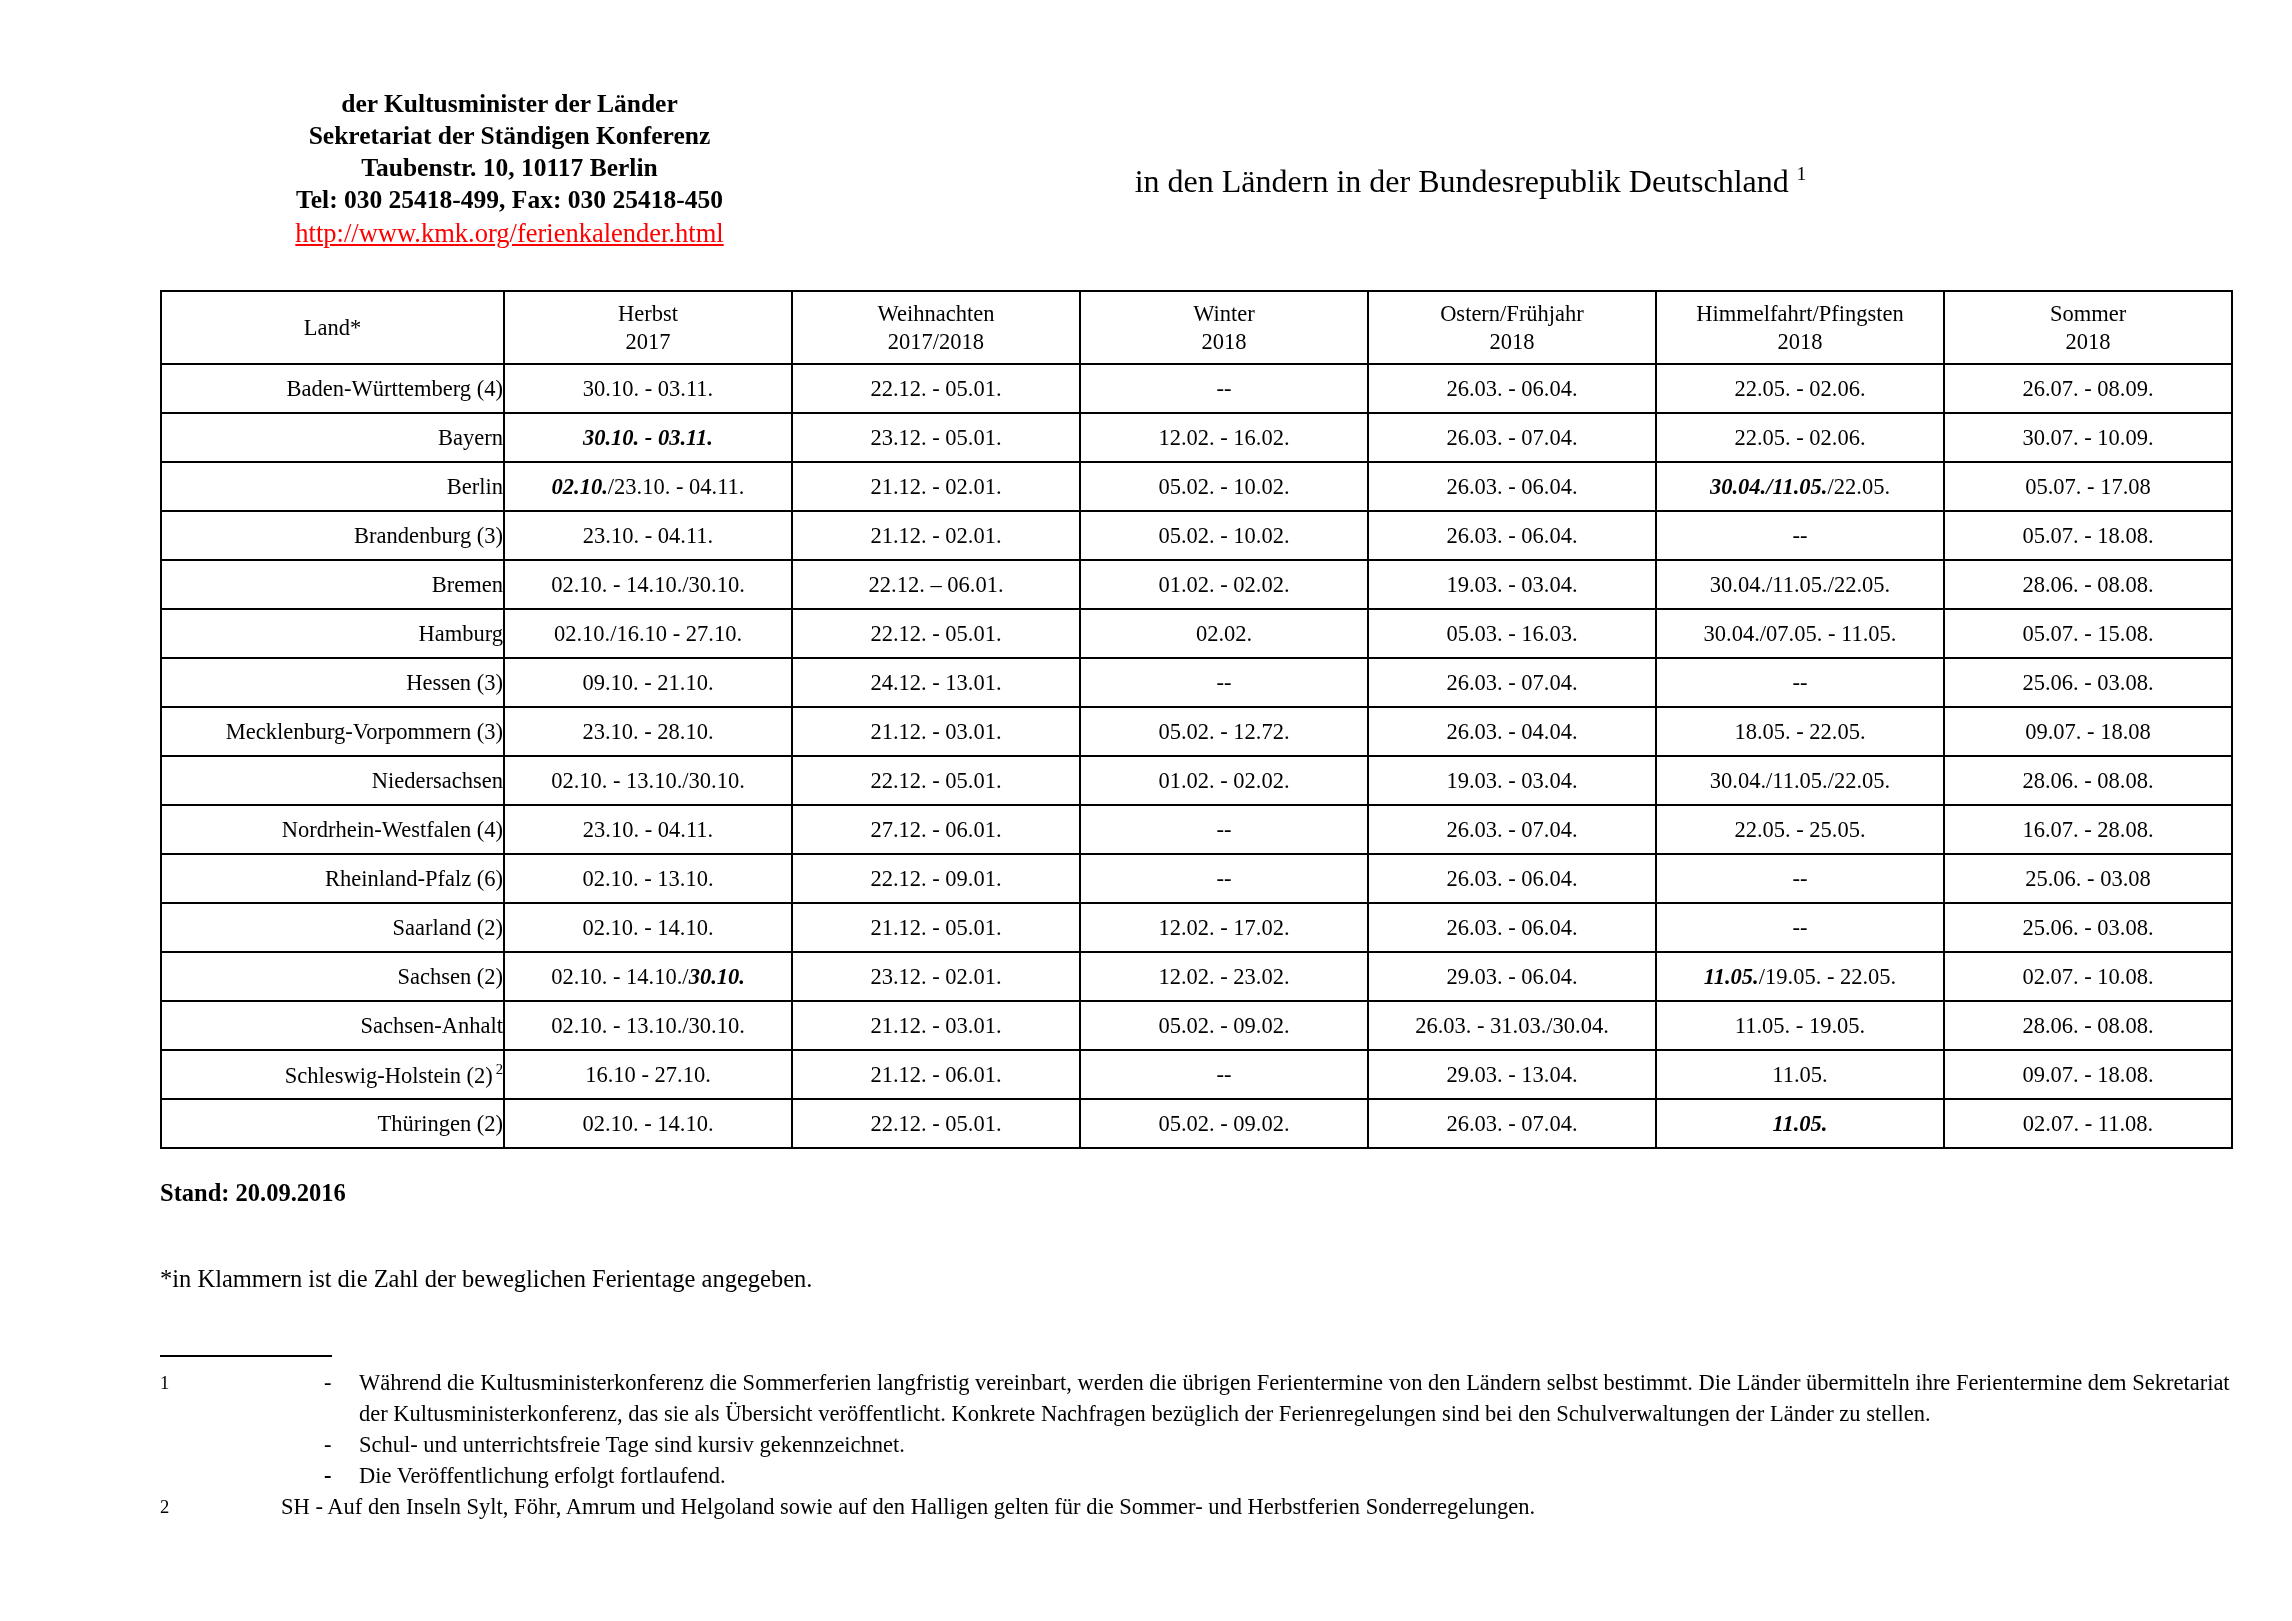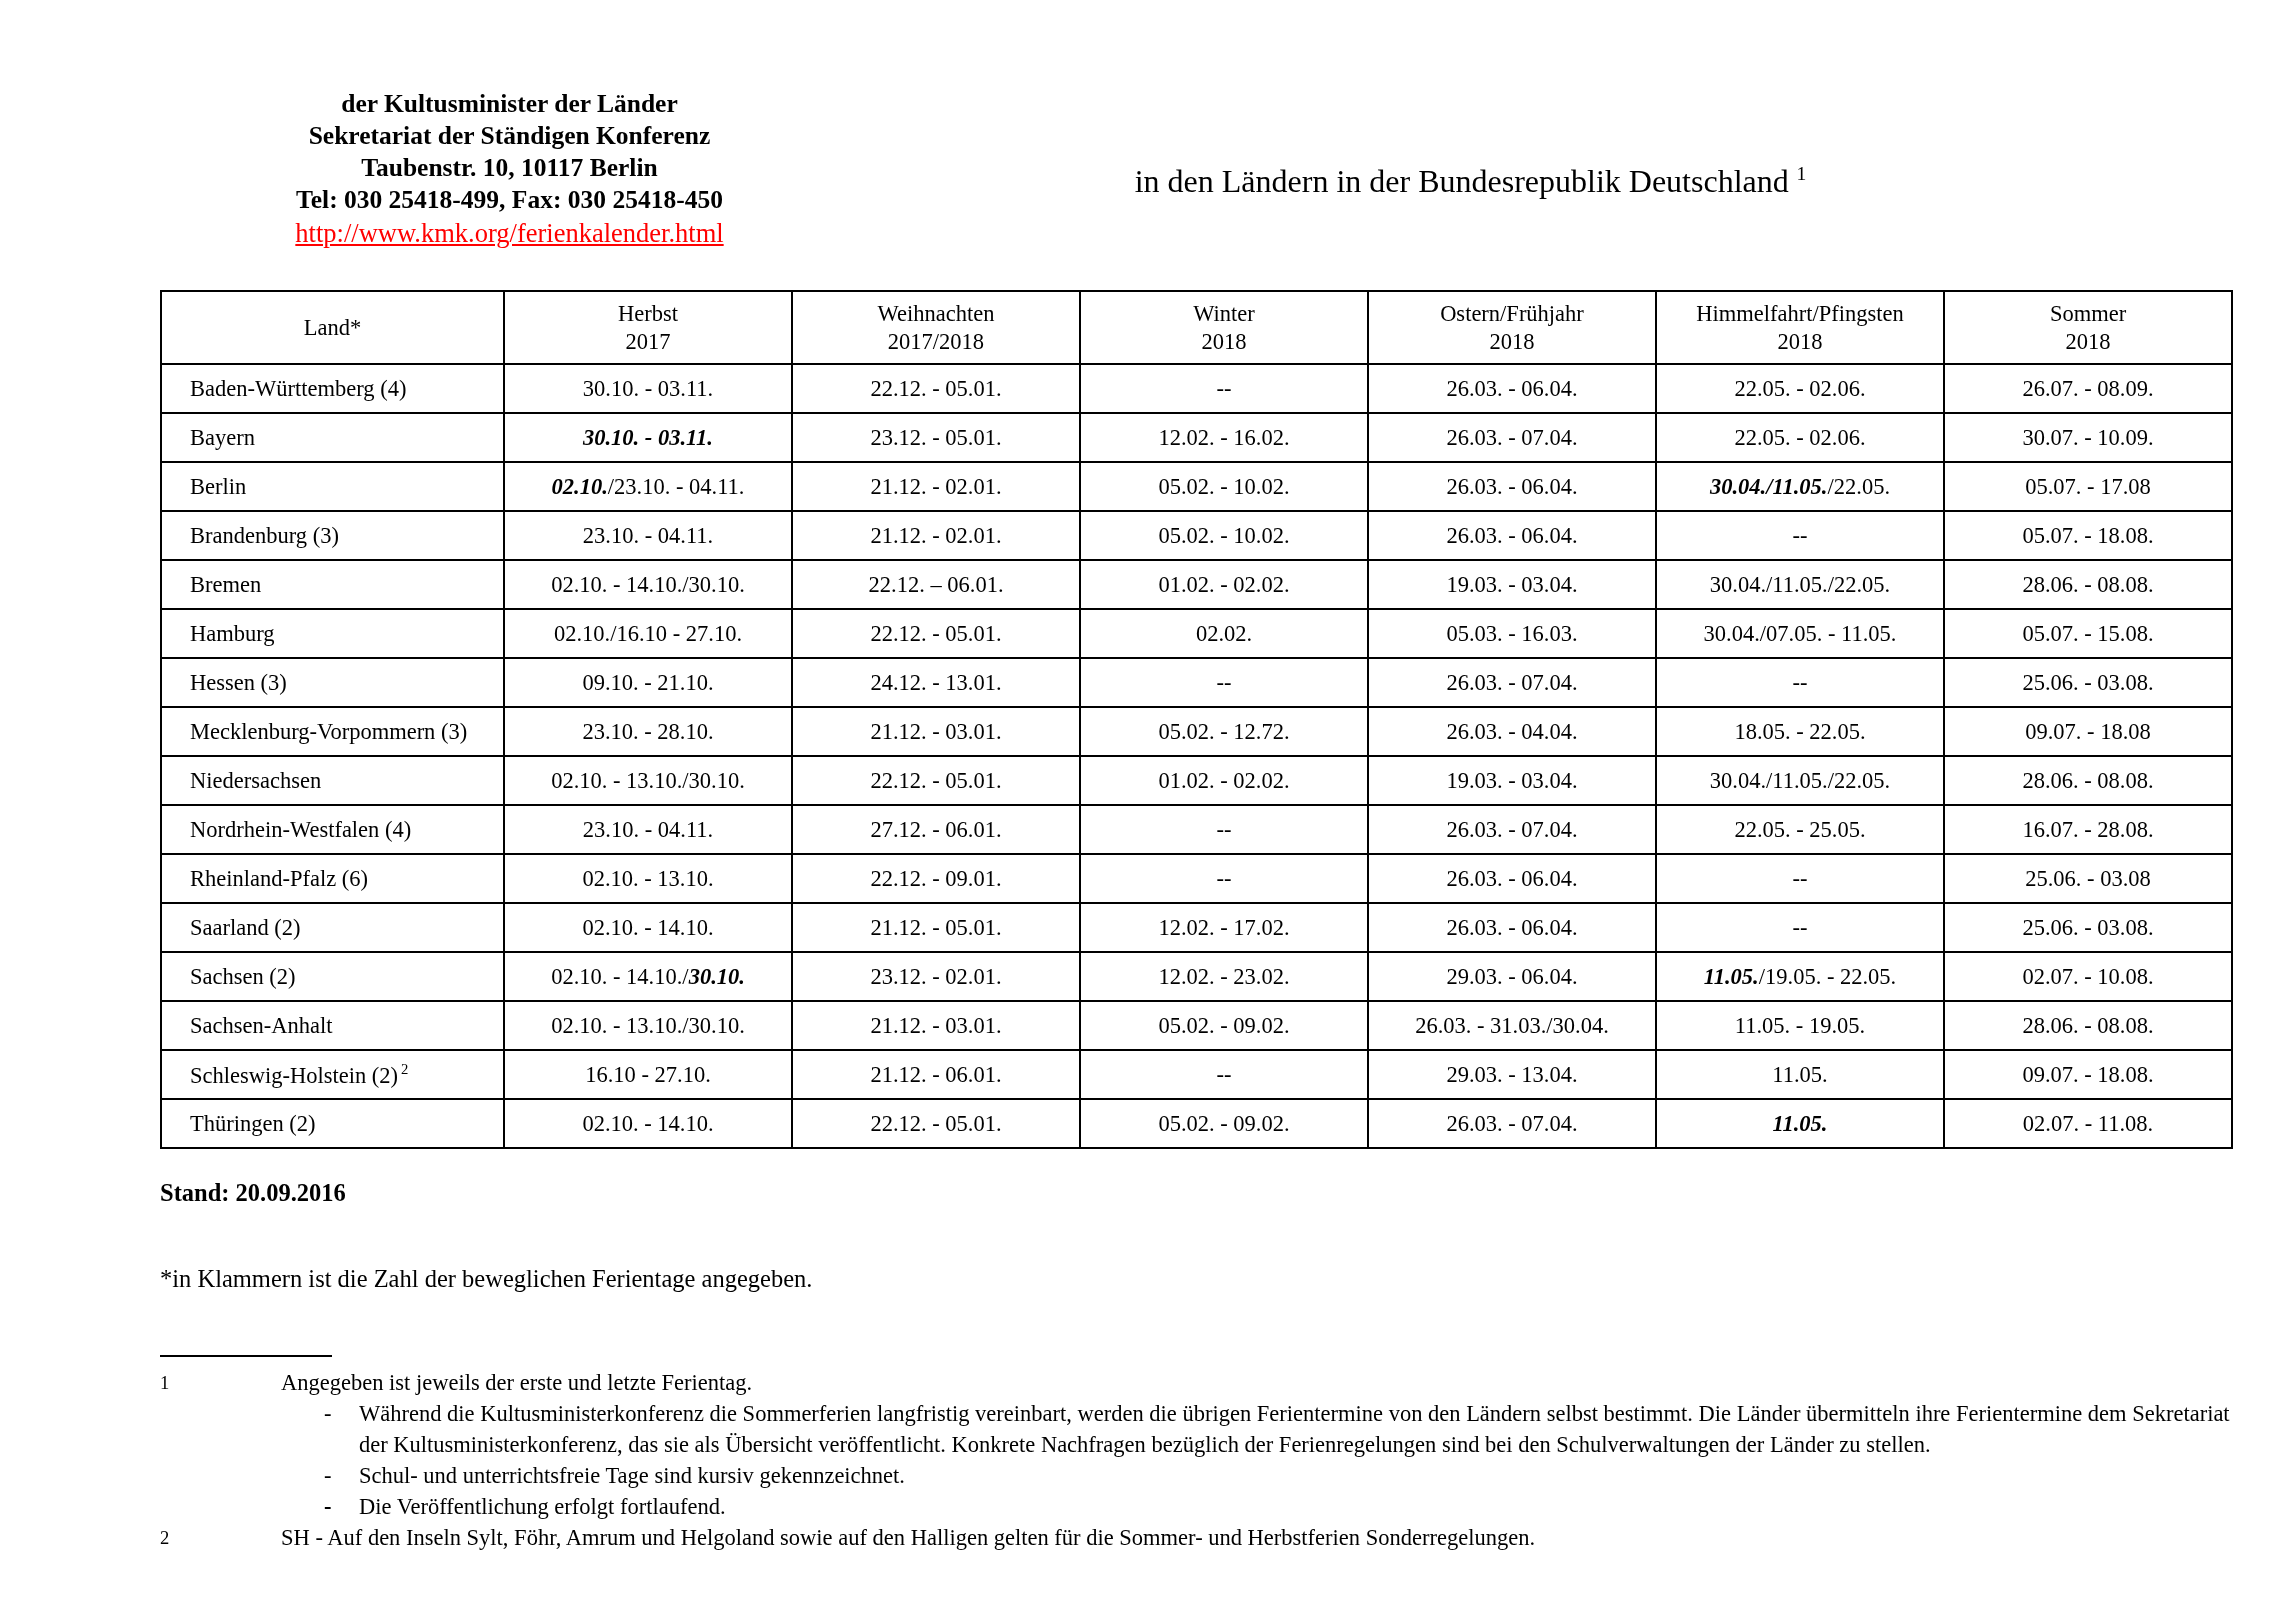--- a/index.html
+++ b/index.html
@@ -33,21 +33,21 @@
     border-collapse:collapse; table-layout:fixed;
   }
   .ferien-table th, .ferien-table td {
     border:2px solid #000;
     border-top-width:2.9px; border-bottom-width:2.9px;
     font-size:22.5px; text-align:center; font-weight:normal;
     padding:0; overflow:hidden;
   }
   .ferien-table thead th { height:71px; vertical-align:middle; line-height:27.4px; }
   .ferien-table tbody td { height:47px; }
-  .ferien-table td.land { text-align:left; padding-left:28px; }
+  .ferien-table td.land { text-align:right; padding-left:1px; }
   .it { font-style:italic; font-weight:bold; }
   .ferien-table td sup { font-size:14.7px; margin-left:2.9px; }
 
   
   .stand { position:absolute; left:160px; top:1179px; font-weight:bold; font-size:24.5px; }
   .note  { position:absolute; left:160px; top:1265px; font-size:24.5px; }
 
   .footnotes {
     position:absolute; left:160px; top:1355px; width:2102px;
     font-size:22.5px; line-height:31px;
@@ -269,21 +269,20 @@
   </table>
 
   <div class="stand">Stand: 20.09.2016</div>
   <div class="note">*in Klammern ist die Zahl der beweglichen Ferientage angegeben.</div>
 
   <div class="footnotes">
     <div class="fn-sep"></div>
     <div class="footnote">
       <div class="fn-marker">1</div>
       <div class="fn-body">
-        <div>Angegeben ist jeweils der erste und letzte Ferientag.</div>
         <div id="fn1-bullets">
             <div class="fn-bullet">
               <span class="fn-dash">-</span>
               <span class="fn-btext">Während die Kultusministerkonferenz die Sommerferien langfristig vereinbart, werden die übrigen Ferientermine von den Ländern selbst bestimmt. Die Länder übermitteln ihre Ferientermine dem Sekretariat der Kultusministerkonferenz, das sie als Übersicht veröffentlicht. Konkrete Nachfragen bezüglich der Ferienregelungen sind bei den Schulverwaltungen der Länder zu stellen.</span>
             </div>
             <div class="fn-bullet">
               <span class="fn-dash">-</span>
               <span class="fn-btext">Schul- und unterrichtsfreie Tage sind kursiv gekennzeichnet.</span>
             </div>
             <div class="fn-bullet">

